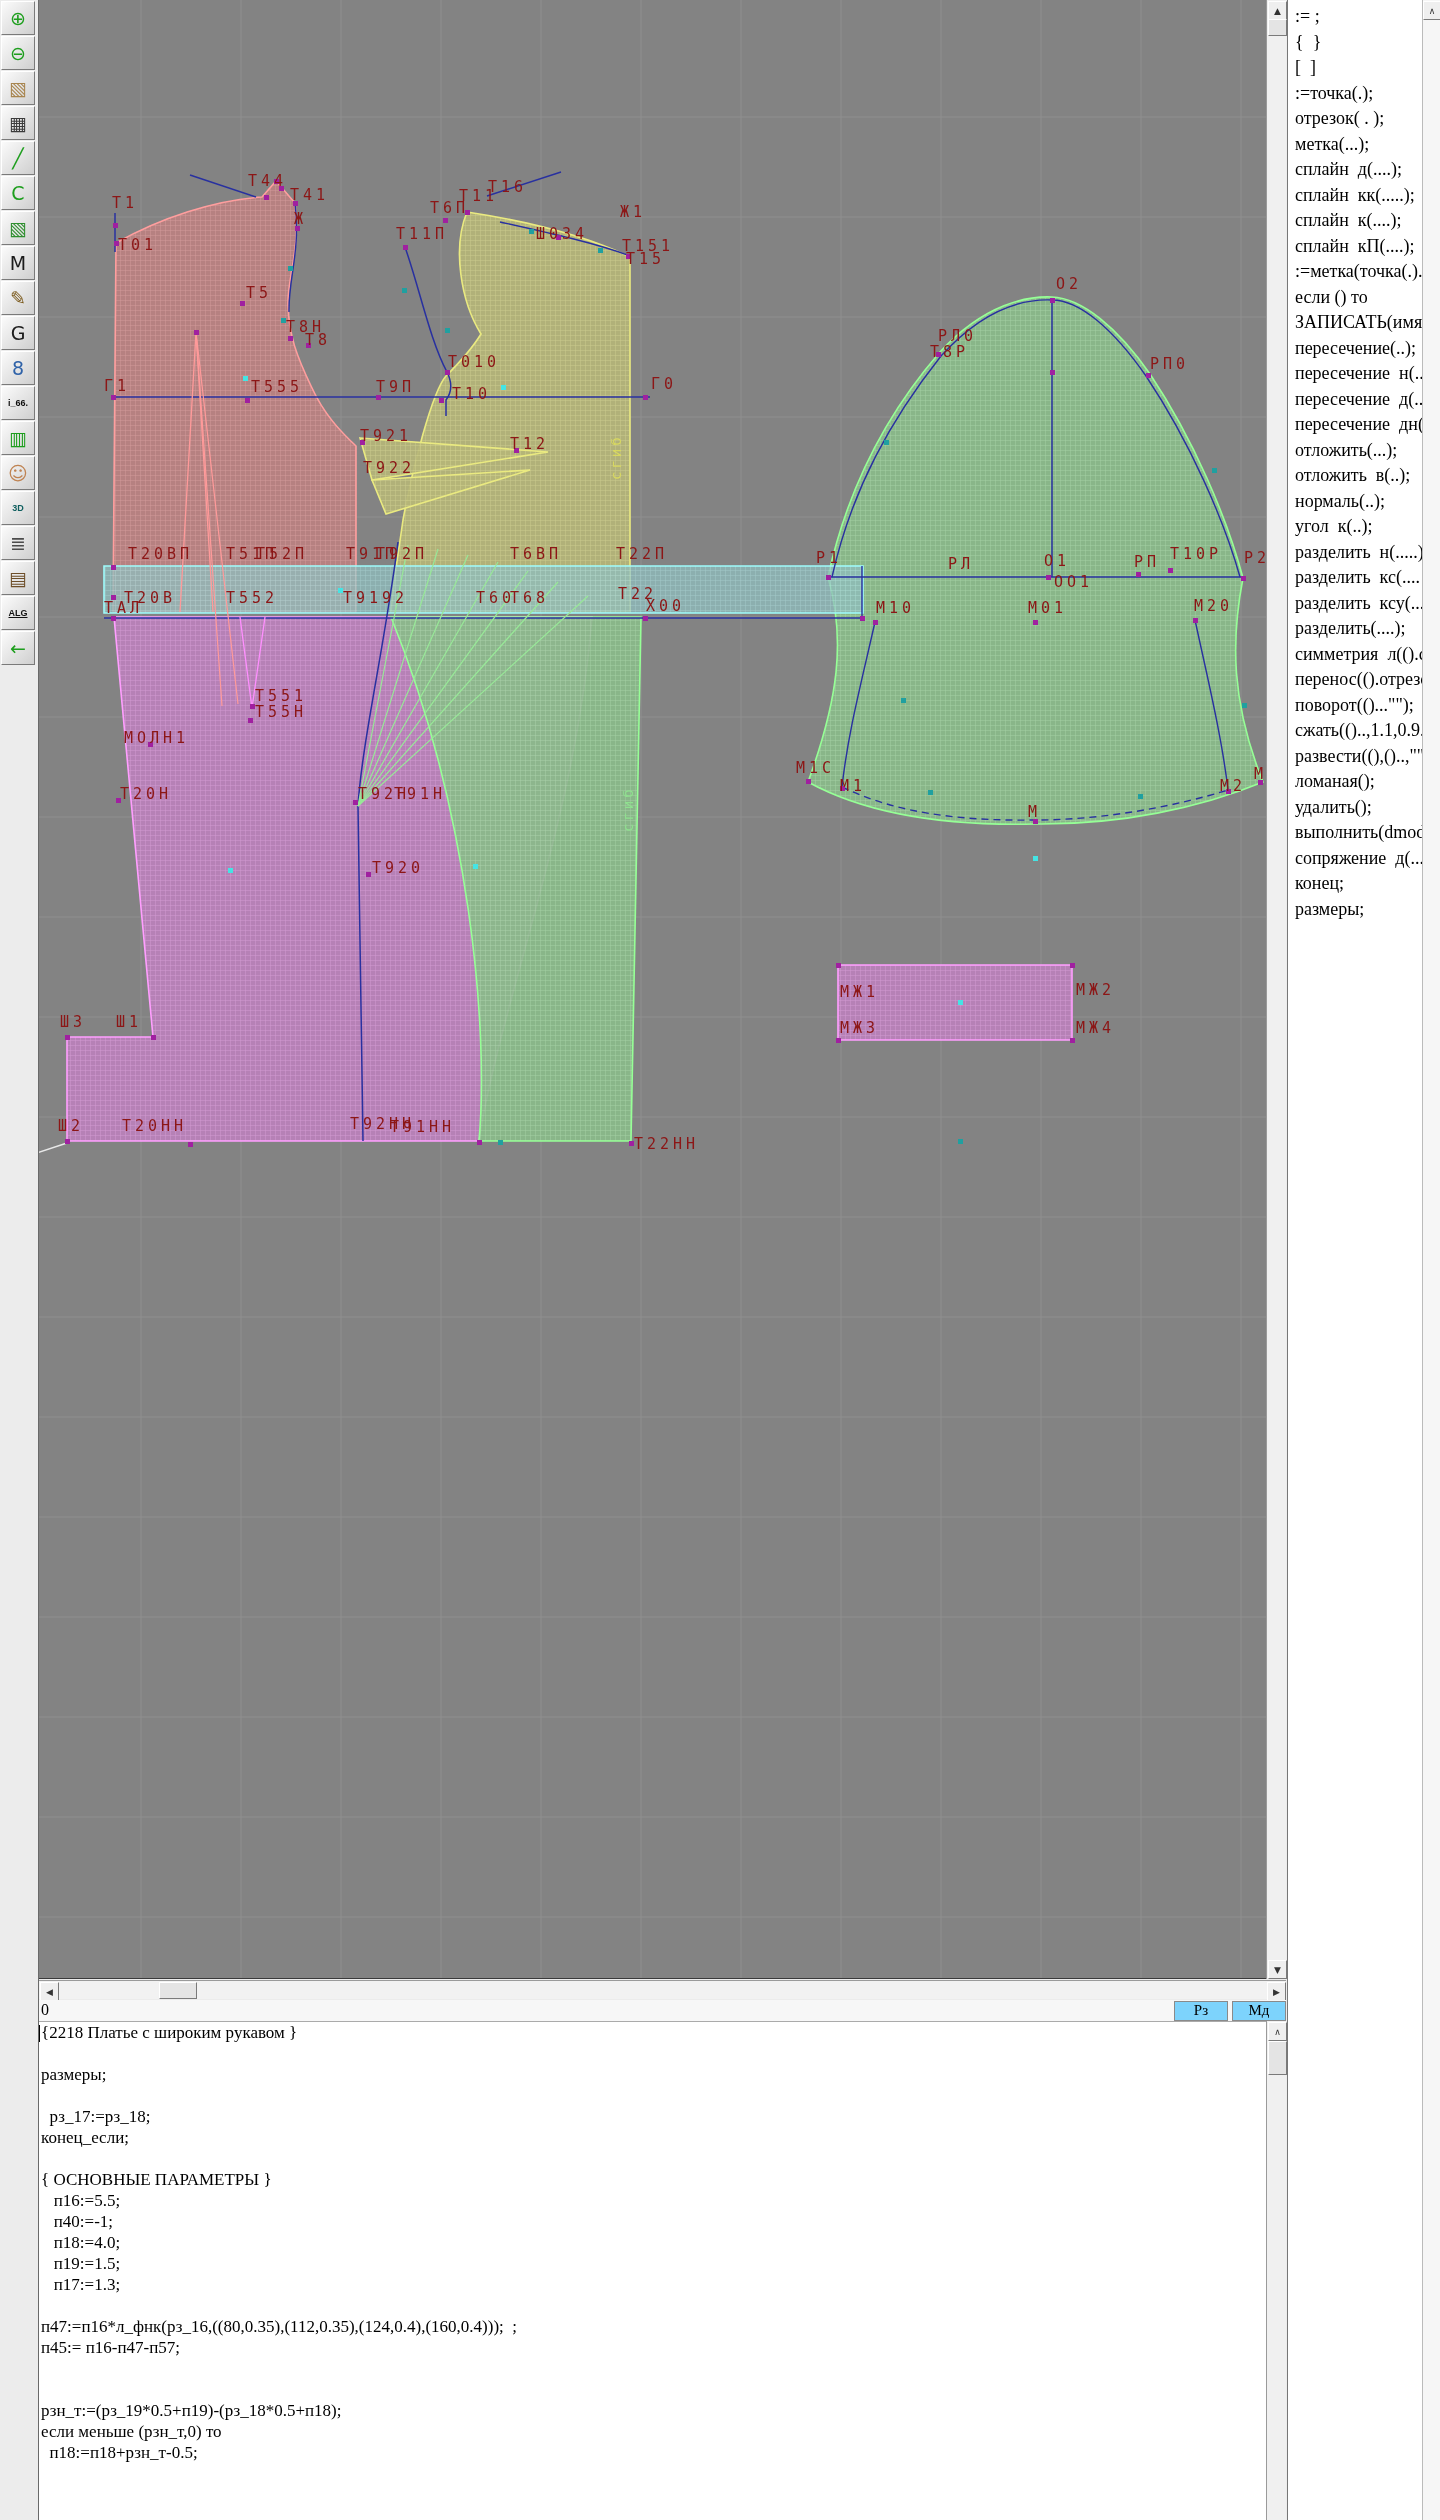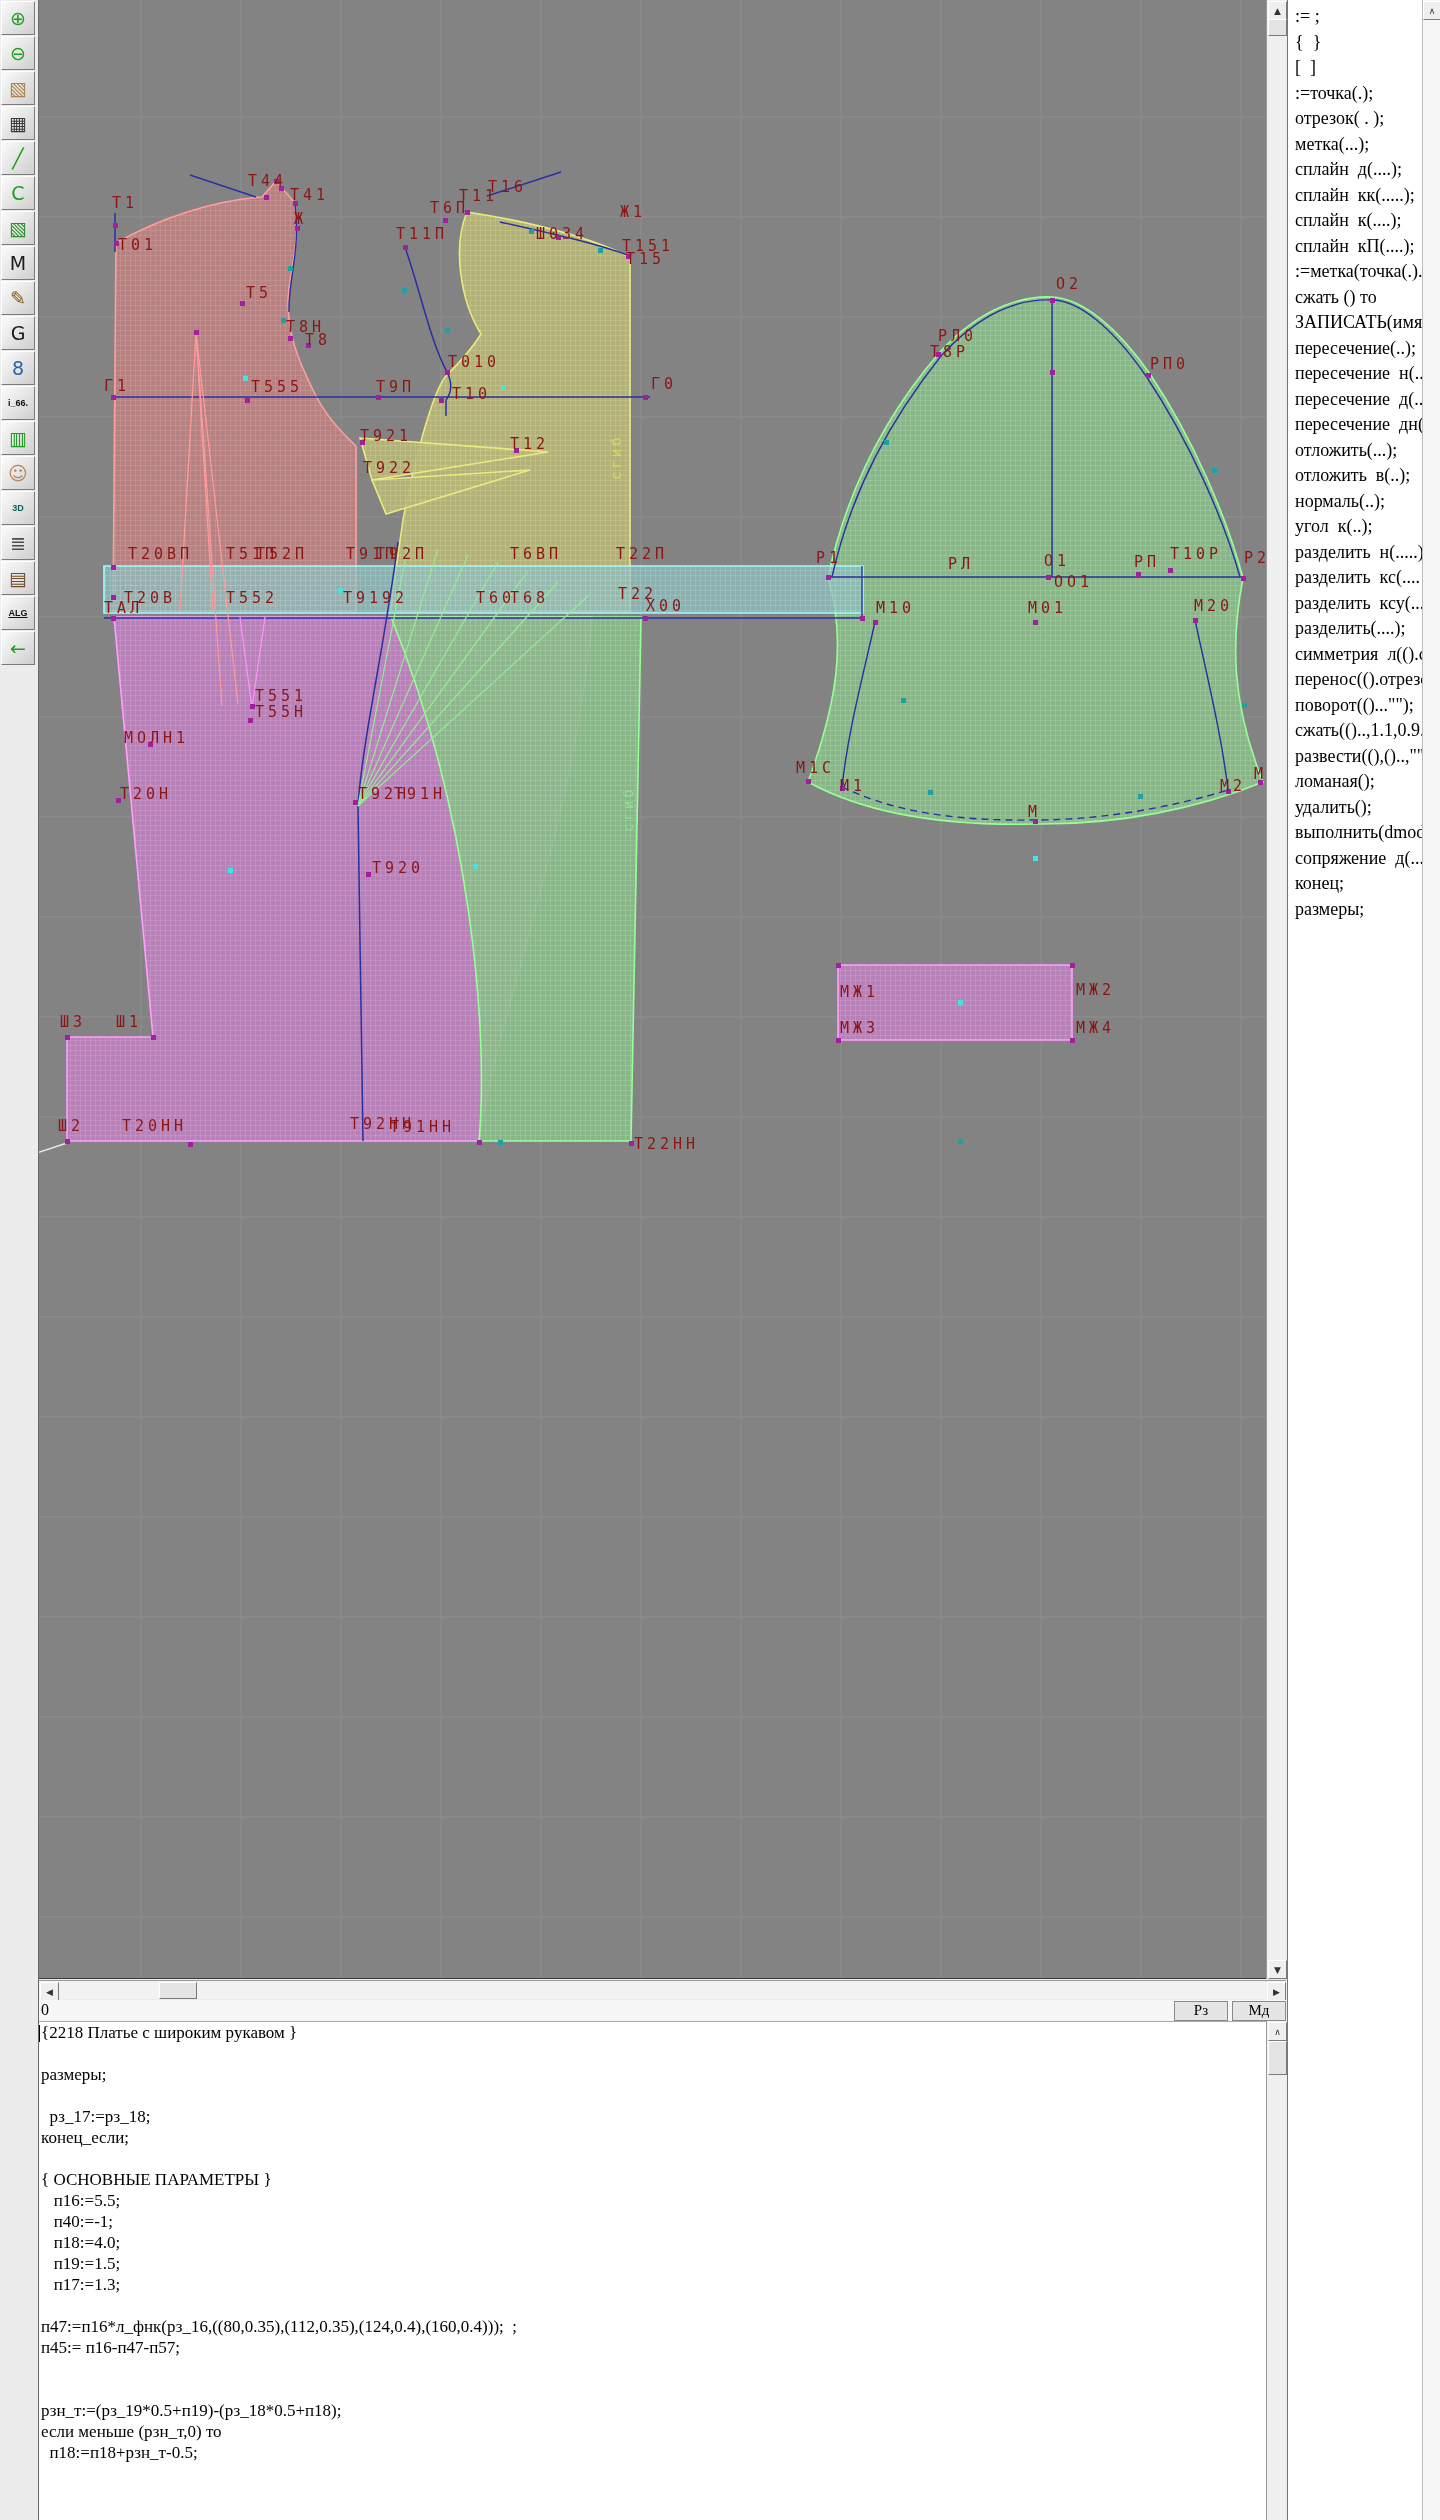--- a/index.html
+++ b/index.html
@@ -26,21 +26,21 @@
   .sthumb{position:absolute;left:1px;width:17px;background:#e4e4e4;
         border:1px solid;border-color:#ffffff #7a7a7a #7a7a7a #ffffff;}
   
   #hscroll{position:absolute;left:39px;top:1980px;width:1247px;height:19px;background:#f2f2f2;border-top:1px solid #9a9a9a;box-sizing:border-box;}
   #hscroll .sbtn{top:1px;}
   #hscroll .sthumb{top:1px;height:15px;}
   
   #statusbar{position:absolute;left:39px;top:2000px;width:1247px;height:21px;background:#f7f7f7;}
   #status-zero{position:absolute;left:2px;top:1px;font-size:16px;color:#000;}
   #status-buttons{position:absolute;right:0px;top:1px;display:flex;gap:4px;}
-  .sb-btn{min-width:44px;height:18px;background:#e5e5e5;border:1px solid #8a8a8a;
+  .sb-btn{min-width:44px;height:18px;background:#7dd3fc;border:1px solid #8a8a8a;
           font-family:"Liberation Serif", serif;font-size:15px;text-align:center;cursor:pointer;padding:0 4px;}
   
   #editor{position:absolute;left:39px;top:2021px;width:1227px;height:499px;background:#ffffff;border-top:1px solid #aaa;overflow:hidden;}
   .cline{white-space:pre;font-family:"Liberation Serif", serif;font-size:17px;line-height:21px;color:#000;padding-left:2px;}
   #caret{position:absolute;left:0px;top:3px;width:1px;height:17px;background:#000;}
   #editor-vscroll{left:1266px;top:2021px;height:499px;}
   
   #right-panel{position:absolute;left:1287px;top:0;width:135px;height:2520px;background:#ffffff;border-left:1px solid #777;box-sizing:border-box;overflow:hidden;padding:4px 0 0 7px;}
   .cmd{white-space:pre;font-family:"Liberation Serif", serif;font-size:18px;line-height:25.5px;color:#000;cursor:pointer;}
   #right-scroll{left:1422px;top:0;height:2520px;position:absolute;width:18px;background:#f6f6f6;border-left:1px solid #bbb;box-sizing:border-box;}
@@ -433,21 +433,21 @@
       <div class="cmd">{  }</div>
       <div class="cmd">[  ]</div>
       <div class="cmd">:=точка(.);</div>
       <div class="cmd">отрезок( . );</div>
       <div class="cmd">метка(...);</div>
       <div class="cmd">сплайн  д(....);</div>
       <div class="cmd">сплайн  кк(.....);</div>
       <div class="cmd">сплайн  к(....);</div>
       <div class="cmd">сплайн  кП(....);</div>
       <div class="cmd">:=метка(точка(.)..</div>
-      <div class="cmd">сжать () то</div>
+      <div class="cmd">если () то</div>
       <div class="cmd">ЗАПИСАТЬ(имя=</div>
       <div class="cmd">пересечение(..);</div>
       <div class="cmd">пересечение  н(..</div>
       <div class="cmd">пересечение  д(..</div>
       <div class="cmd">пересечение  дн(</div>
       <div class="cmd">отложить(...);</div>
       <div class="cmd">отложить  в(..);</div>
       <div class="cmd">нормаль(..);</div>
       <div class="cmd">угол  к(..);</div>
       <div class="cmd">разделить  н(.....)</div>

